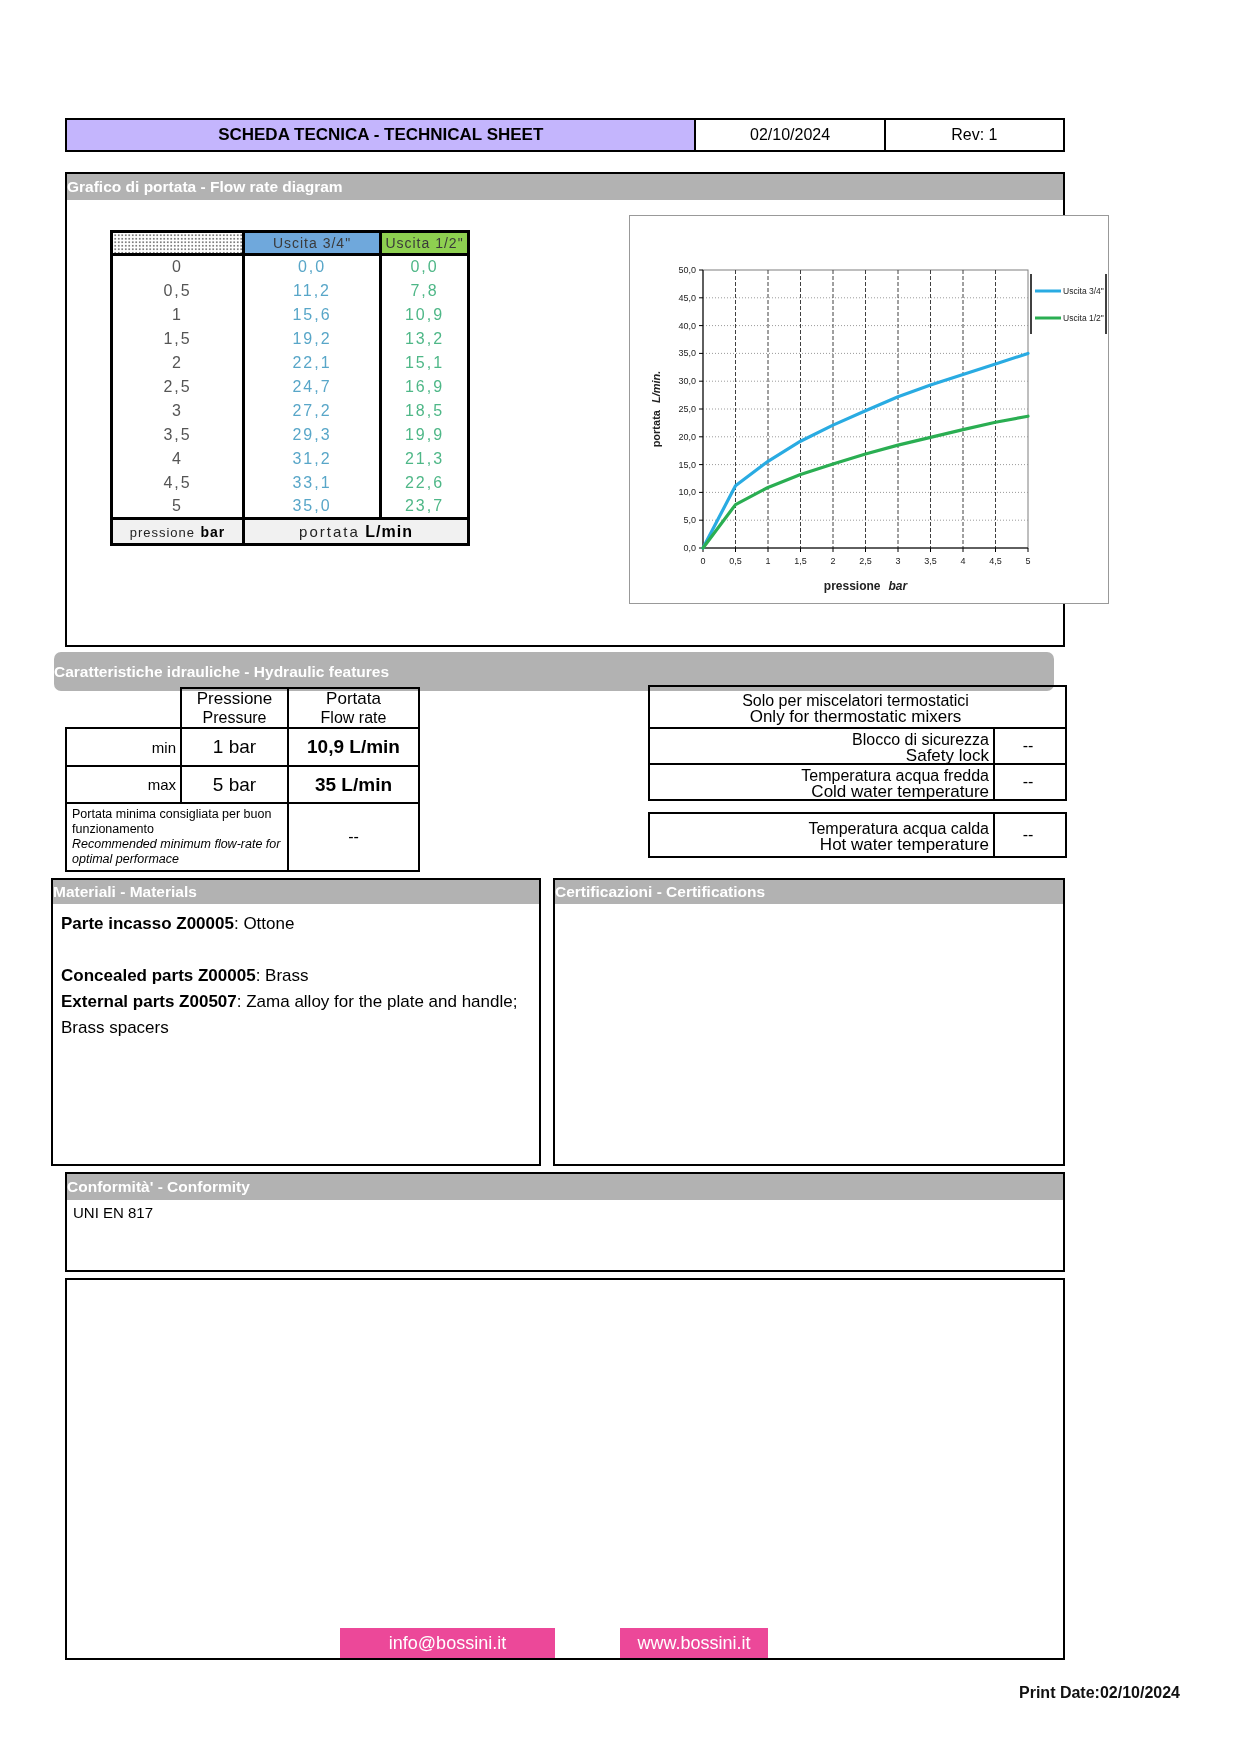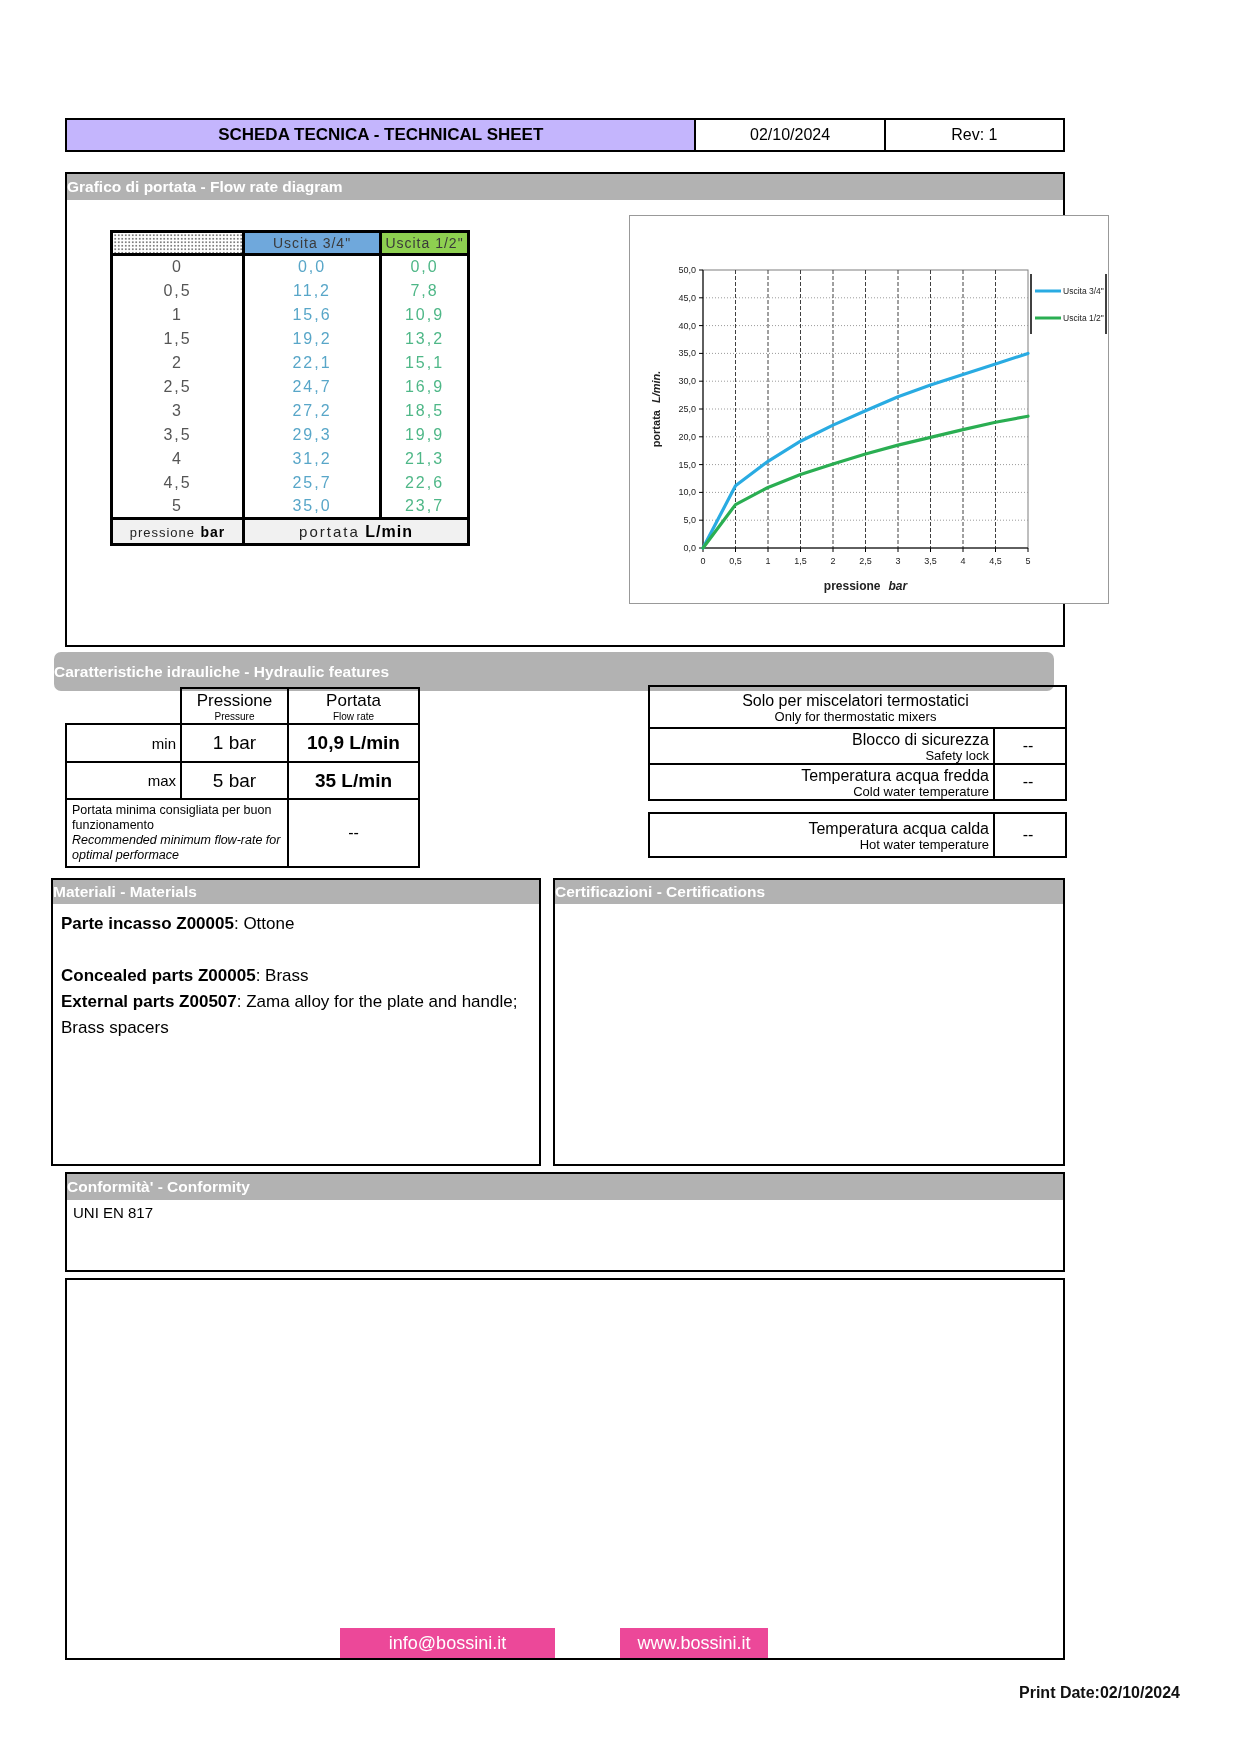--- a/index.html
+++ b/index.html
@@ -46,35 +46,35 @@
   .chart-box svg{position:absolute;left:0;top:0;}
   .chart-box text{font-family:"Liberation Sans",sans-serif;}
 
   
   .hyd-bar{position:absolute;left:54px;top:652px;width:1000px;height:39px;border-radius:7px;}
 
   .hyd-left{position:absolute;left:65px;top:687px;border-collapse:collapse;table-layout:fixed;}
   .hyd-left td{border:2.5px solid #000;text-align:center;padding:0;box-sizing:border-box;}
   .hyd-left td.blank{border:none;}
   .hyd-left .ph .it{font-size:17px;}
-  .hyd-left .ph .en{font-size:10px;}
+  .hyd-left .ph .en{font-size:16px;}
   .hyd-left td.lab{text-align:right;font-size:15px;padding-right:4px;}
   .hyd-left td.val{font-size:19px;}
   .hyd-left td.valb{font-size:19px;font-weight:bold;}
   .hyd-left td.note{text-align:left;font-size:12.5px;line-height:15px;padding:3px 5px;vertical-align:top;}
   .hyd-left .note .en{font-style:italic;}
   .hyd-left td.dash{font-size:16px;}
 
   .hyd-right1{position:absolute;left:648px;top:685px;border-collapse:collapse;table-layout:fixed;}
   .hyd-right2{position:absolute;left:648px;top:812px;border-collapse:collapse;table-layout:fixed;}
   .hyd-right1 td,.hyd-right2 td{border:2.5px solid #000;padding:0 4px 0 0;box-sizing:border-box;}
   .rt-title{text-align:center;}
   .rt-label{text-align:right;}
   .rt-it{font-size:16px;line-height:19px;}
-  .rt-en{font-size:13px;line-height:13px;}
+  .rt-en{font-size:17px;line-height:13px;}
   .rt-val{text-align:center;font-size:16px;}
 
   
   .mat-box{position:absolute;left:51px;top:878px;width:490px;height:288px;
     border:2px solid #000;box-sizing:border-box;}
   .cert-box{position:absolute;left:553px;top:878px;width:512px;height:288px;
     border:2px solid #000;box-sizing:border-box;}
   .mat-bar{height:24px;font-size:15.5px;}
   .mat-content{padding:7px 8px;font-size:17px;line-height:26px;}
   .mat-label{font-weight:bold;}
@@ -164,21 +164,21 @@
             <td class="c-b">29,3</td>
             <td class="c-g">19,9</td>
           </tr>
           <tr>
             <td class="c-press">4</td>
             <td class="c-b">31,2</td>
             <td class="c-g">21,3</td>
           </tr>
           <tr>
             <td class="c-press">4,5</td>
-            <td class="c-b">25,7</td>
+            <td class="c-b">33,1</td>
             <td class="c-g">22,6</td>
           </tr>
           <tr>
             <td class="c-press">5</td>
             <td class="c-b">35,0</td>
             <td class="c-g">23,7</td>
           </tr>
         </tbody>
       <tbody>
       <tr class="f">

